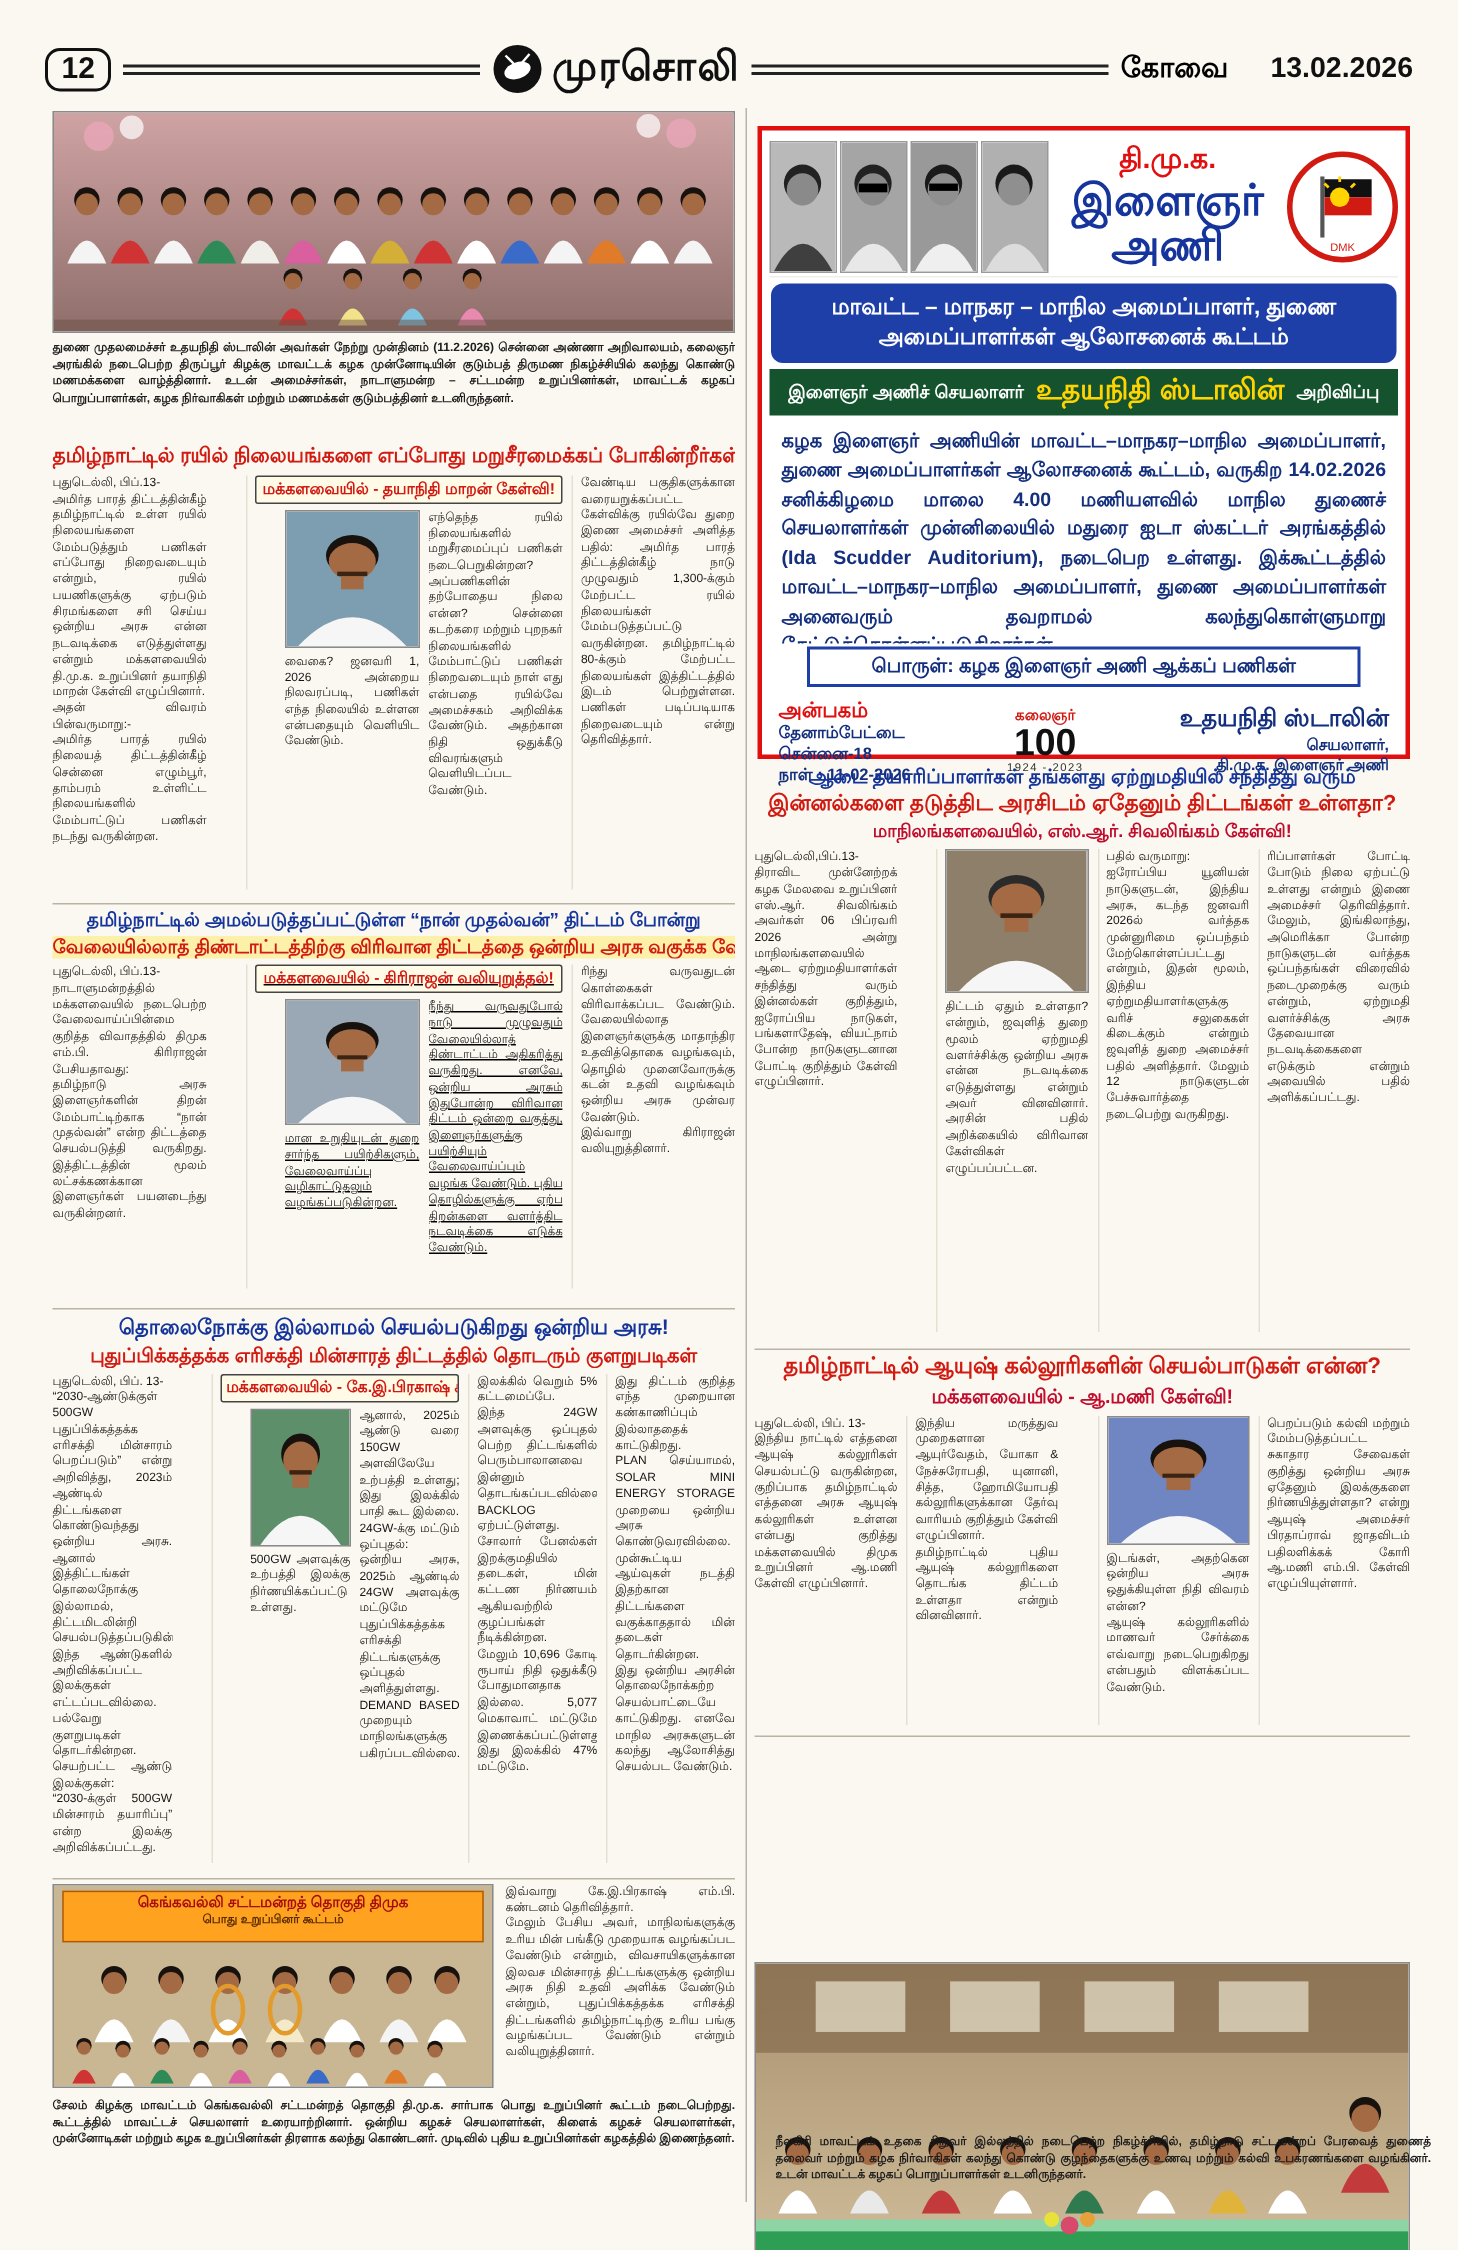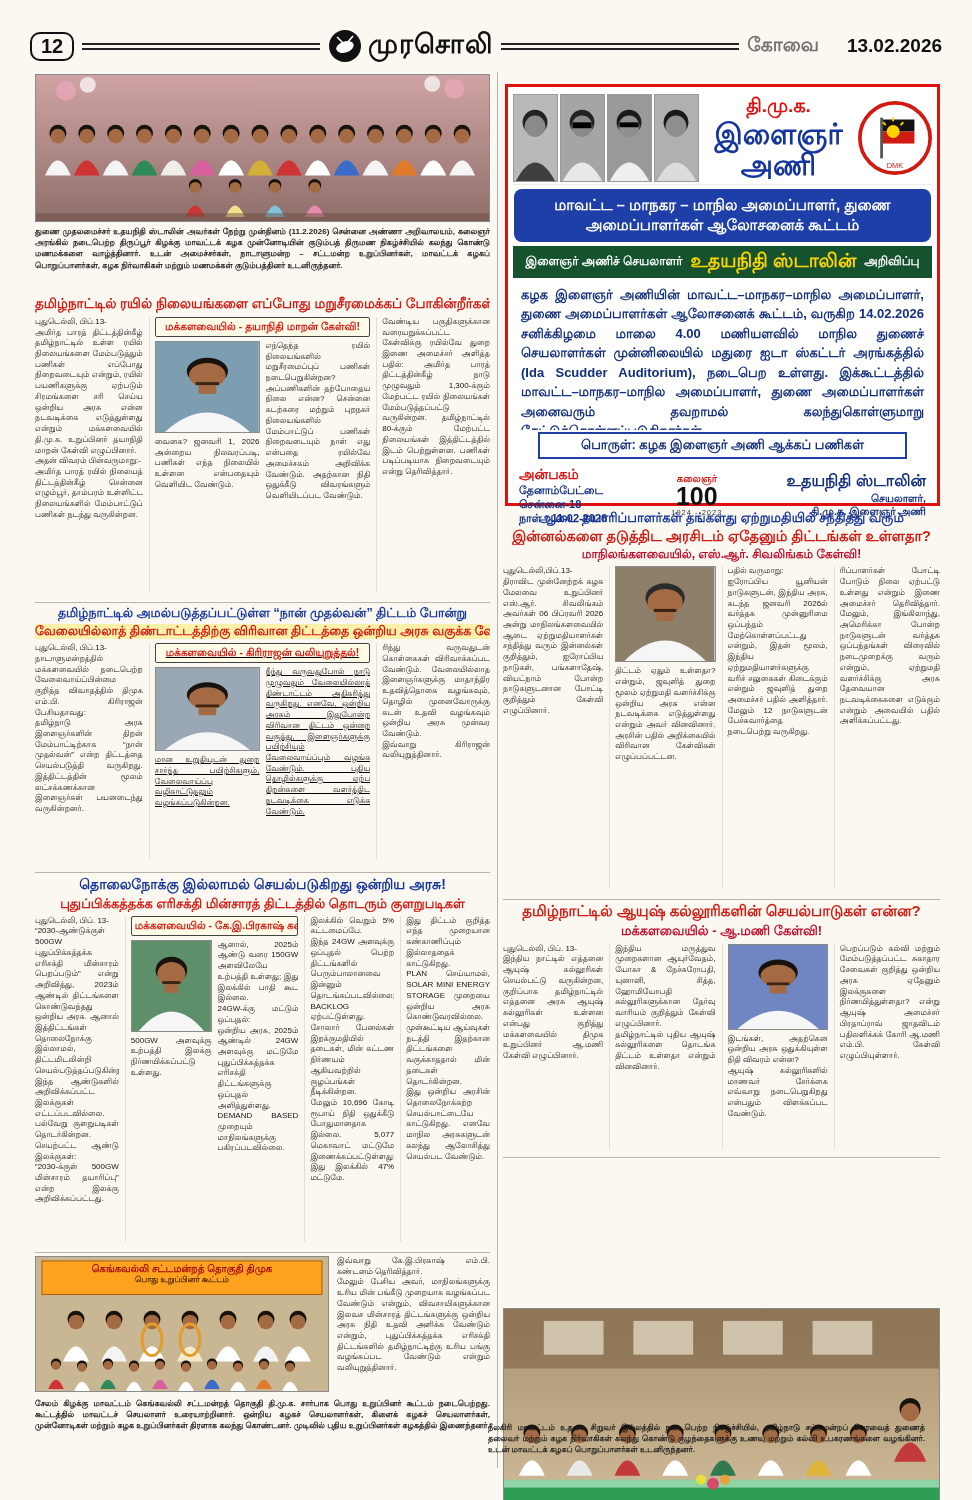--- a/index.html
+++ b/index.html
@@ -8,38 +8,38 @@
 .page{position:relative;width:972px;height:1500px;background:#faf8f0;overflow:hidden;}
 .abs{position:absolute;}
 .hline{position:absolute;height:1px;background:#b9b4a6;}
 .vline{position:absolute;width:1px;background:#b9b4a6;}
 
 .header{position:absolute;top:26px;left:30px;width:912px;height:40px;display:flex;align-items:center;gap:8px;}
 .pagenum{border:2px solid #111;border-radius:10px;font-size:20px;font-weight:bold;padding:1px 9px;color:#111;}
 .hrule{flex:1;height:7px;border-top:2px solid #222;border-bottom:2px solid #222;}
 .masthead{display:flex;align-items:center;gap:6px;}
 .masthead .name{font-size:27px;font-weight:bold;color:#101010;letter-spacing:1px;}
-.edition{font-size:19px;font-weight:bold;color:#737373;}
+.edition{font-size:19px;font-weight:bold;color:#000000;}
 .hdate{font-size:19px;font-weight:bold;color:#111;margin-left:20px;}
 
 .photo-frame{border:1px solid #8a8a8a;background:#ddd;overflow:hidden;position:relative;}
 .photo-frame svg{display:block;width:100%;height:100%;}
 .caption{font-size:8px;line-height:1.4;color:#1c1c1c;text-align:justify;font-weight:600;}
 
 .body-text{font-size:8px;line-height:1.34;color:#141414;text-align:justify;white-space:pre-line;overflow:hidden;}
 .cols{display:flex;gap:6px;height:100%;}
 .cols>*{flex:1;min-width:0;}
 .cols>*+*{border-left:1px solid #e3dfd2;padding-left:5px;}
 .headline{text-align:center;font-weight:bold;white-space:nowrap;overflow:hidden;line-height:1.25;}
 .hl-red{color:#d11a12;}
 .hl-blue{color:#15359c;}
 .hl-yellowbg{background:#fdf0a8;}
 .subhead-box{border:1px solid #444;background:#fffbe6;color:#d11a12;font-weight:bold;text-align:center;font-size:10.5px;padding:2px 3px;border-radius:2px;white-space:nowrap;overflow:hidden;}
 .subhead-plain{color:#c00d2e;font-weight:bold;text-align:center;white-space:nowrap;overflow:hidden;}
-.midcol{display:flex;flex-direction:column;gap:4px;min-width:0;}
+.midcol{display:flex;flex-direction:column;gap:4px;min-width:0;margin-left:20px;}
 
 .ad{position:absolute;left:505px;top:84px;width:435px;height:422px;border:3px solid #e01010;background:#fff;padding:4px 5px;}
 .ad-top{height:94px;display:flex;align-items:center;gap:6px;border-bottom:1px solid #eee;}
 .ad-leaders{display:flex;gap:2px;width:186px;height:88px;}
 .ad-leader{flex:1;border:1px solid #999;overflow:hidden;}
 .ad-leader svg{display:block;width:100%;height:100%;}
 .ad-title{flex:1;text-align:center;}
 .ad-t1{color:#e01010;font-weight:bold;font-size:19px;}
 .ad-t2{color:#15359c;font-weight:bold;font-size:29px;line-height:1.05;}
 .ad-flag{width:74px;height:80px;}
@@ -448,15 +448,15 @@
         <ellipse cx="180" cy="198" rx="15" ry="5" fill="#f4f4f0" stroke="#ccc"></ellipse>
       <ellipse cx="228" cy="198" rx="15" ry="5" fill="#f4f4f0" stroke="#ccc"></ellipse>
         <ellipse cx="276" cy="198" rx="15" ry="5" fill="#f4f4f0" stroke="#ccc"></ellipse>
       <ellipse cx="324" cy="198" rx="15" ry="5" fill="#f4f4f0" stroke="#ccc"></ellipse>
         <ellipse cx="372" cy="198" rx="15" ry="5" fill="#f4f4f0" stroke="#ccc"></ellipse>
       <circle cx="210" cy="176" r="6" fill="#d84a6b"></circle>
         <circle cx="222" cy="172" r="5" fill="#e8a13a"></circle>
         <circle cx="198" cy="172" r="5" fill="#e8e13a"></circle>
     </svg>
   </div>
-  <div class="caption abs" style="left:488px;top:1422px;width:437px;height:44px;overflow:hidden;">நீலகிரி மாவட்டம் உதகை சிறுவர் இல்லத்தில் நடைபெற்ற நிகழ்ச்சியில், தமிழ்நாடு சட்டமன்றப் பேரவைத் துணைத் தலைவர் மற்றும் கழக நிர்வாகிகள் கலந்து கொண்டு குழந்தைகளுக்கு உணவு மற்றும் கல்வி உபகரணங்களை வழங்கினர். உடன் மாவட்டக் கழகப் பொறுப்பாளர்கள் உடனிருந்தனர்.</div>
+  <div class="caption abs" style="left:517px;top:1422px;width:437px;height:44px;overflow:hidden;">நீலகிரி மாவட்டம் உதகை சிறுவர் இல்லத்தில் நடைபெற்ற நிகழ்ச்சியில், தமிழ்நாடு சட்டமன்றப் பேரவைத் துணைத் தலைவர் மற்றும் கழக நிர்வாகிகள் கலந்து கொண்டு குழந்தைகளுக்கு உணவு மற்றும் கல்வி உபகரணங்களை வழங்கினர். உடன் மாவட்டக் கழகப் பொறுப்பாளர்கள் உடனிருந்தனர்.</div>
 
 </div>
 
 </body></html>

